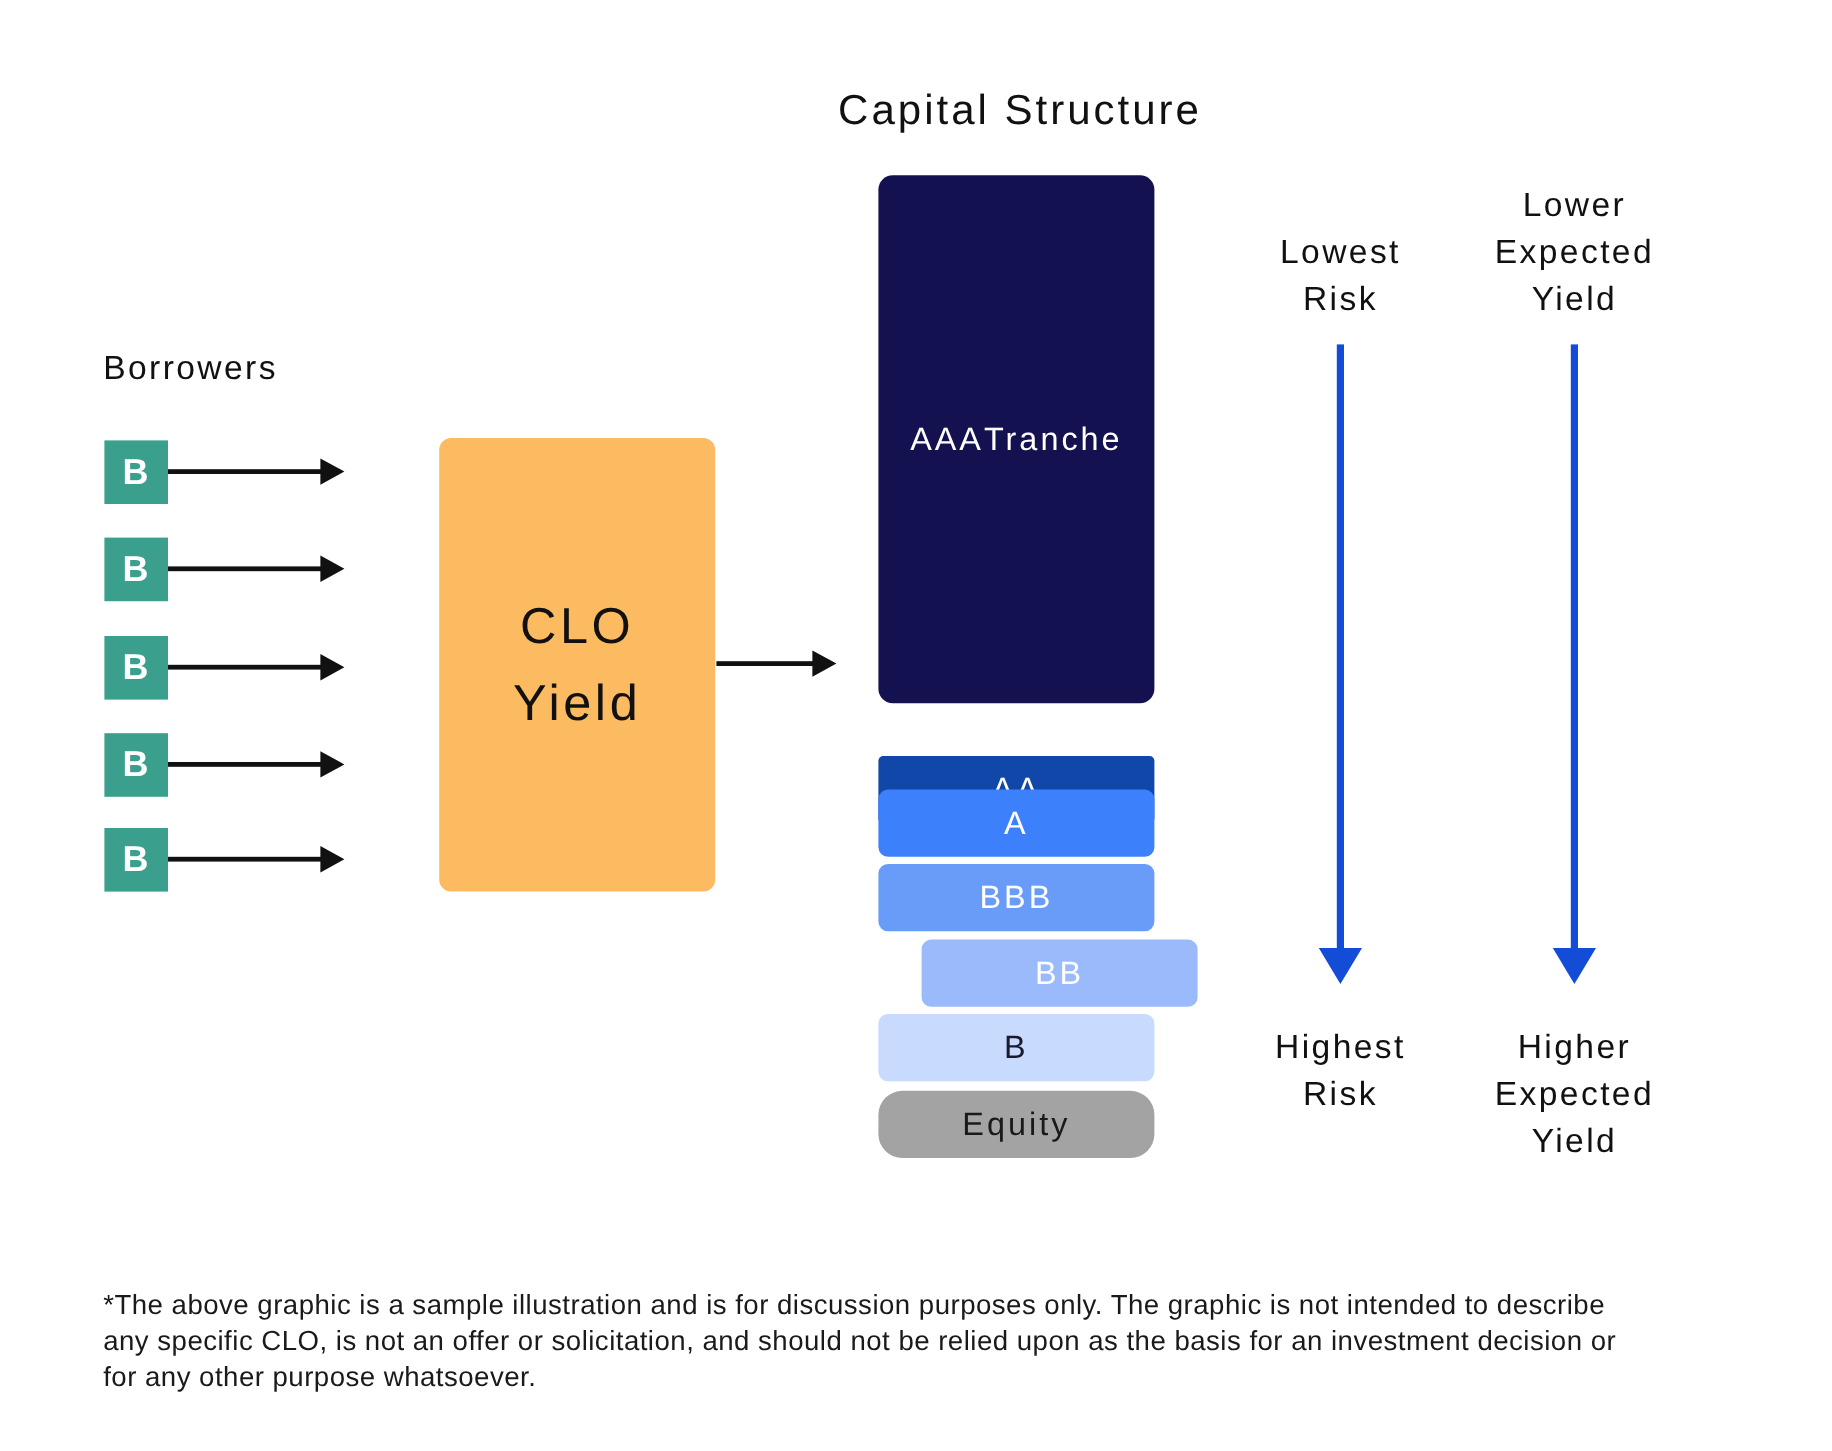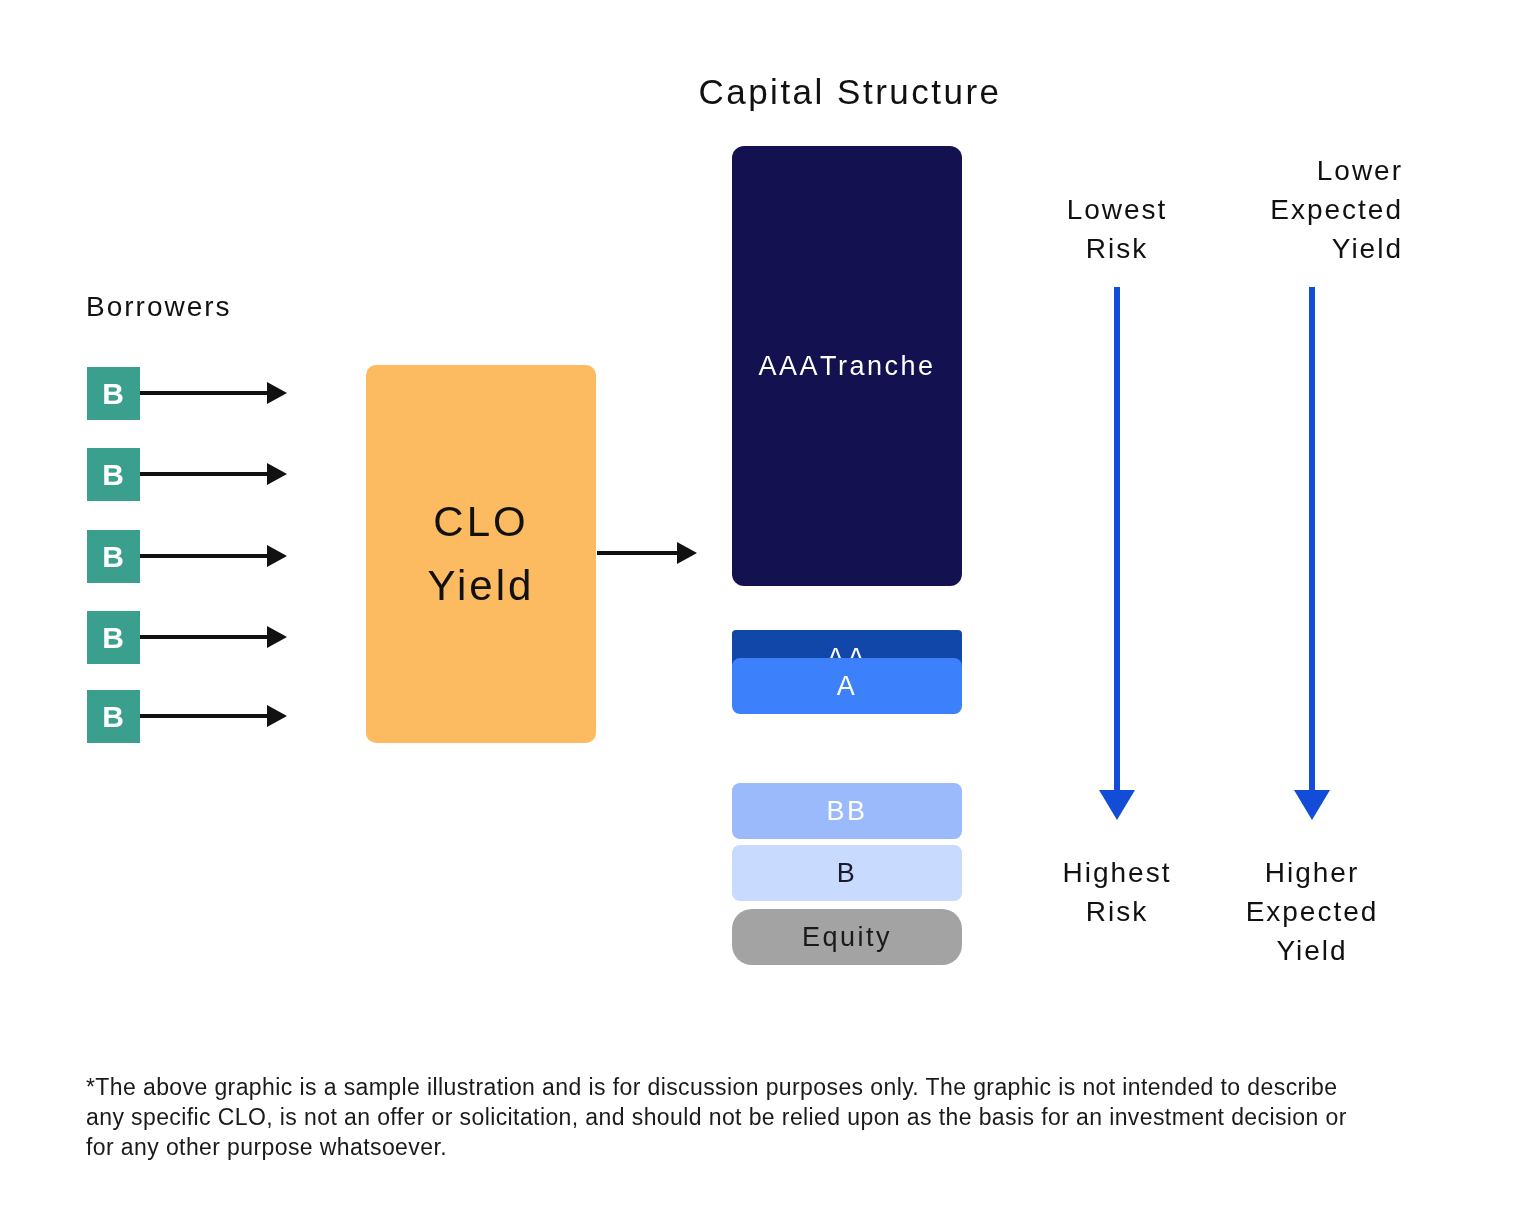--- a/index.html
+++ b/index.html
@@ -62,32 +62,32 @@
   .tranche {
     left: 732px; width: 230px;
     display: flex; flex-direction: row; align-items: center; justify-content: center;
     font-size: 27px; letter-spacing: 2.5px;
   }
   .t-aaa { top: 146px; height: 440px; background: #131150; color: #ffffff;
            border-radius: 12px; line-height: 39px; }
   .t-aa  { top: 594px; height: 56px; background: #1247aa; color: #ffffff; border-radius: 4px; margin-top: 36px; }
   .t-a   { top: 658px; height: 56px; background: #3d80fb; color: #ffffff; border-radius: 8px; }
   .t-bbb { top: 720px; height: 56px; background: #699cf9; color: #ffffff; border-radius: 8px; }
-  .t-bb  { top: 783px; height: 56px; background: #9abafc; color: #ffffff; border-radius: 8px; }
+  .t-bb  { top: 783px; height: 56px; background: #9abafc; color: #ffffff; border-radius: 8px; margin-left: 36px; }
   .t-b   { top: 845px; height: 56px; background: #c8dafd; color: #1a1a2e; border-radius: 8px; }
   .t-eq  { top: 909px; height: 56px; background: #a3a3a3; color: #1a1a1a; border-radius: 20px; }
 
   
   .scale-label {
     text-align: center; font-size: 28px; letter-spacing: 2px;
     line-height: 39px; color: #111;
   }
   .risk-top    { left: 1037px; top: 190px; width: 160px; }
   .risk-bottom { left: 1037px; top: 853px; width: 160px; }
-  .yield-top    { left: 1221px; top: 151px; width: 182px; text-align: right; }
+  .yield-top    { left: 1221px; top: 151px; width: 182px; }
   .yield-bottom { left: 1221px; top: 853px; width: 182px; }
 
   .v-arrow { width: 36px; height: 534px; top: 287px; }
   .v-arrow .shaft {
     position: absolute; left: 15px; top: 0; width: 6px; height: 503px; background: #134cd6;
   }
   .v-arrow .head {
     position: absolute; left: 0; top: 503px; width: 0; height: 0;
     border-top: 30px solid #134cd6;
     border-left: 18px solid transparent;
@@ -147,20 +147,21 @@
     </div>
 
   <div class="abs cap-title">Capital Structure</div>
 
   <div class="abs tranche t-aaa">
     <div>AAA</div>
     <div>Tranche</div>
   </div>
   <div class="abs tranche t-aa">AA</div>
   <div class="abs tranche t-a">A</div>
+  <div class="abs tranche t-bbb">BBB</div>
   <div class="abs tranche t-bb">BB</div>
   <div class="abs tranche t-b">B</div>
   <div class="abs tranche t-eq">Equity</div>
 
   <div class="abs scale-label risk-top">Lowest Risk</div>
   <div class="abs v-arrow risk-arrow">
       <div class="shaft"></div>
       <div class="head"></div>
     </div>
   <div class="abs scale-label risk-bottom">Highest Risk</div>

